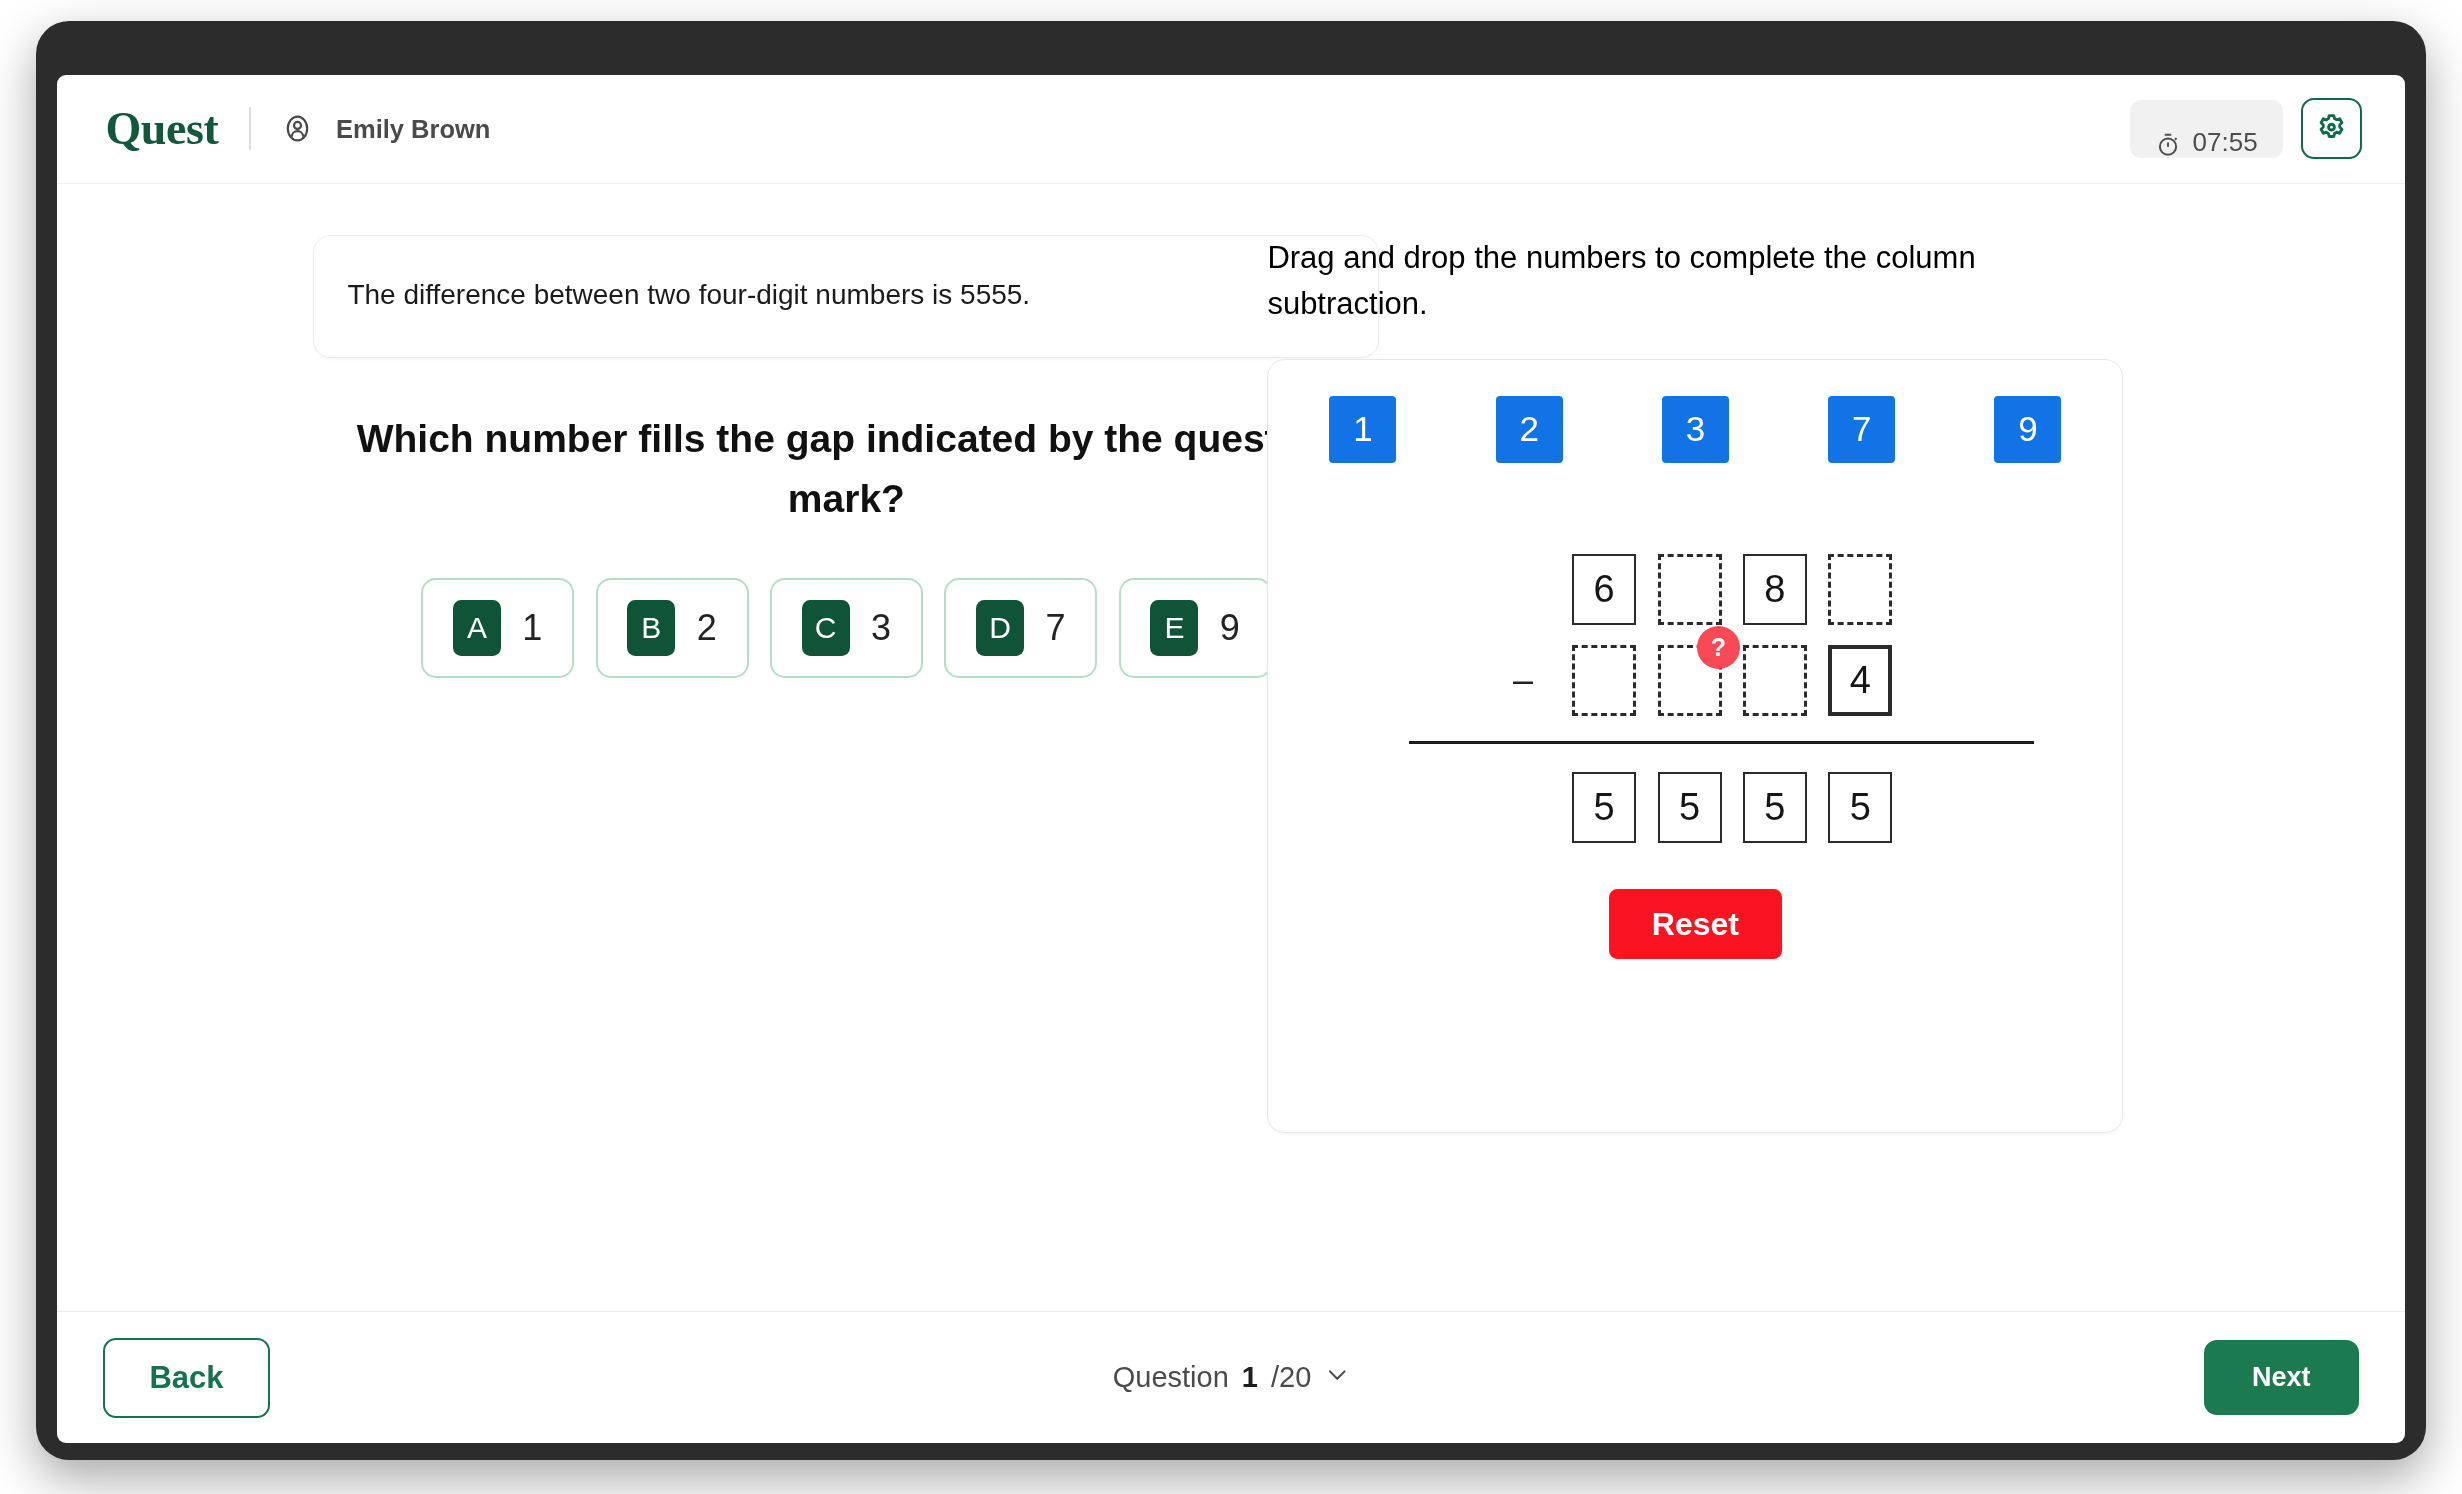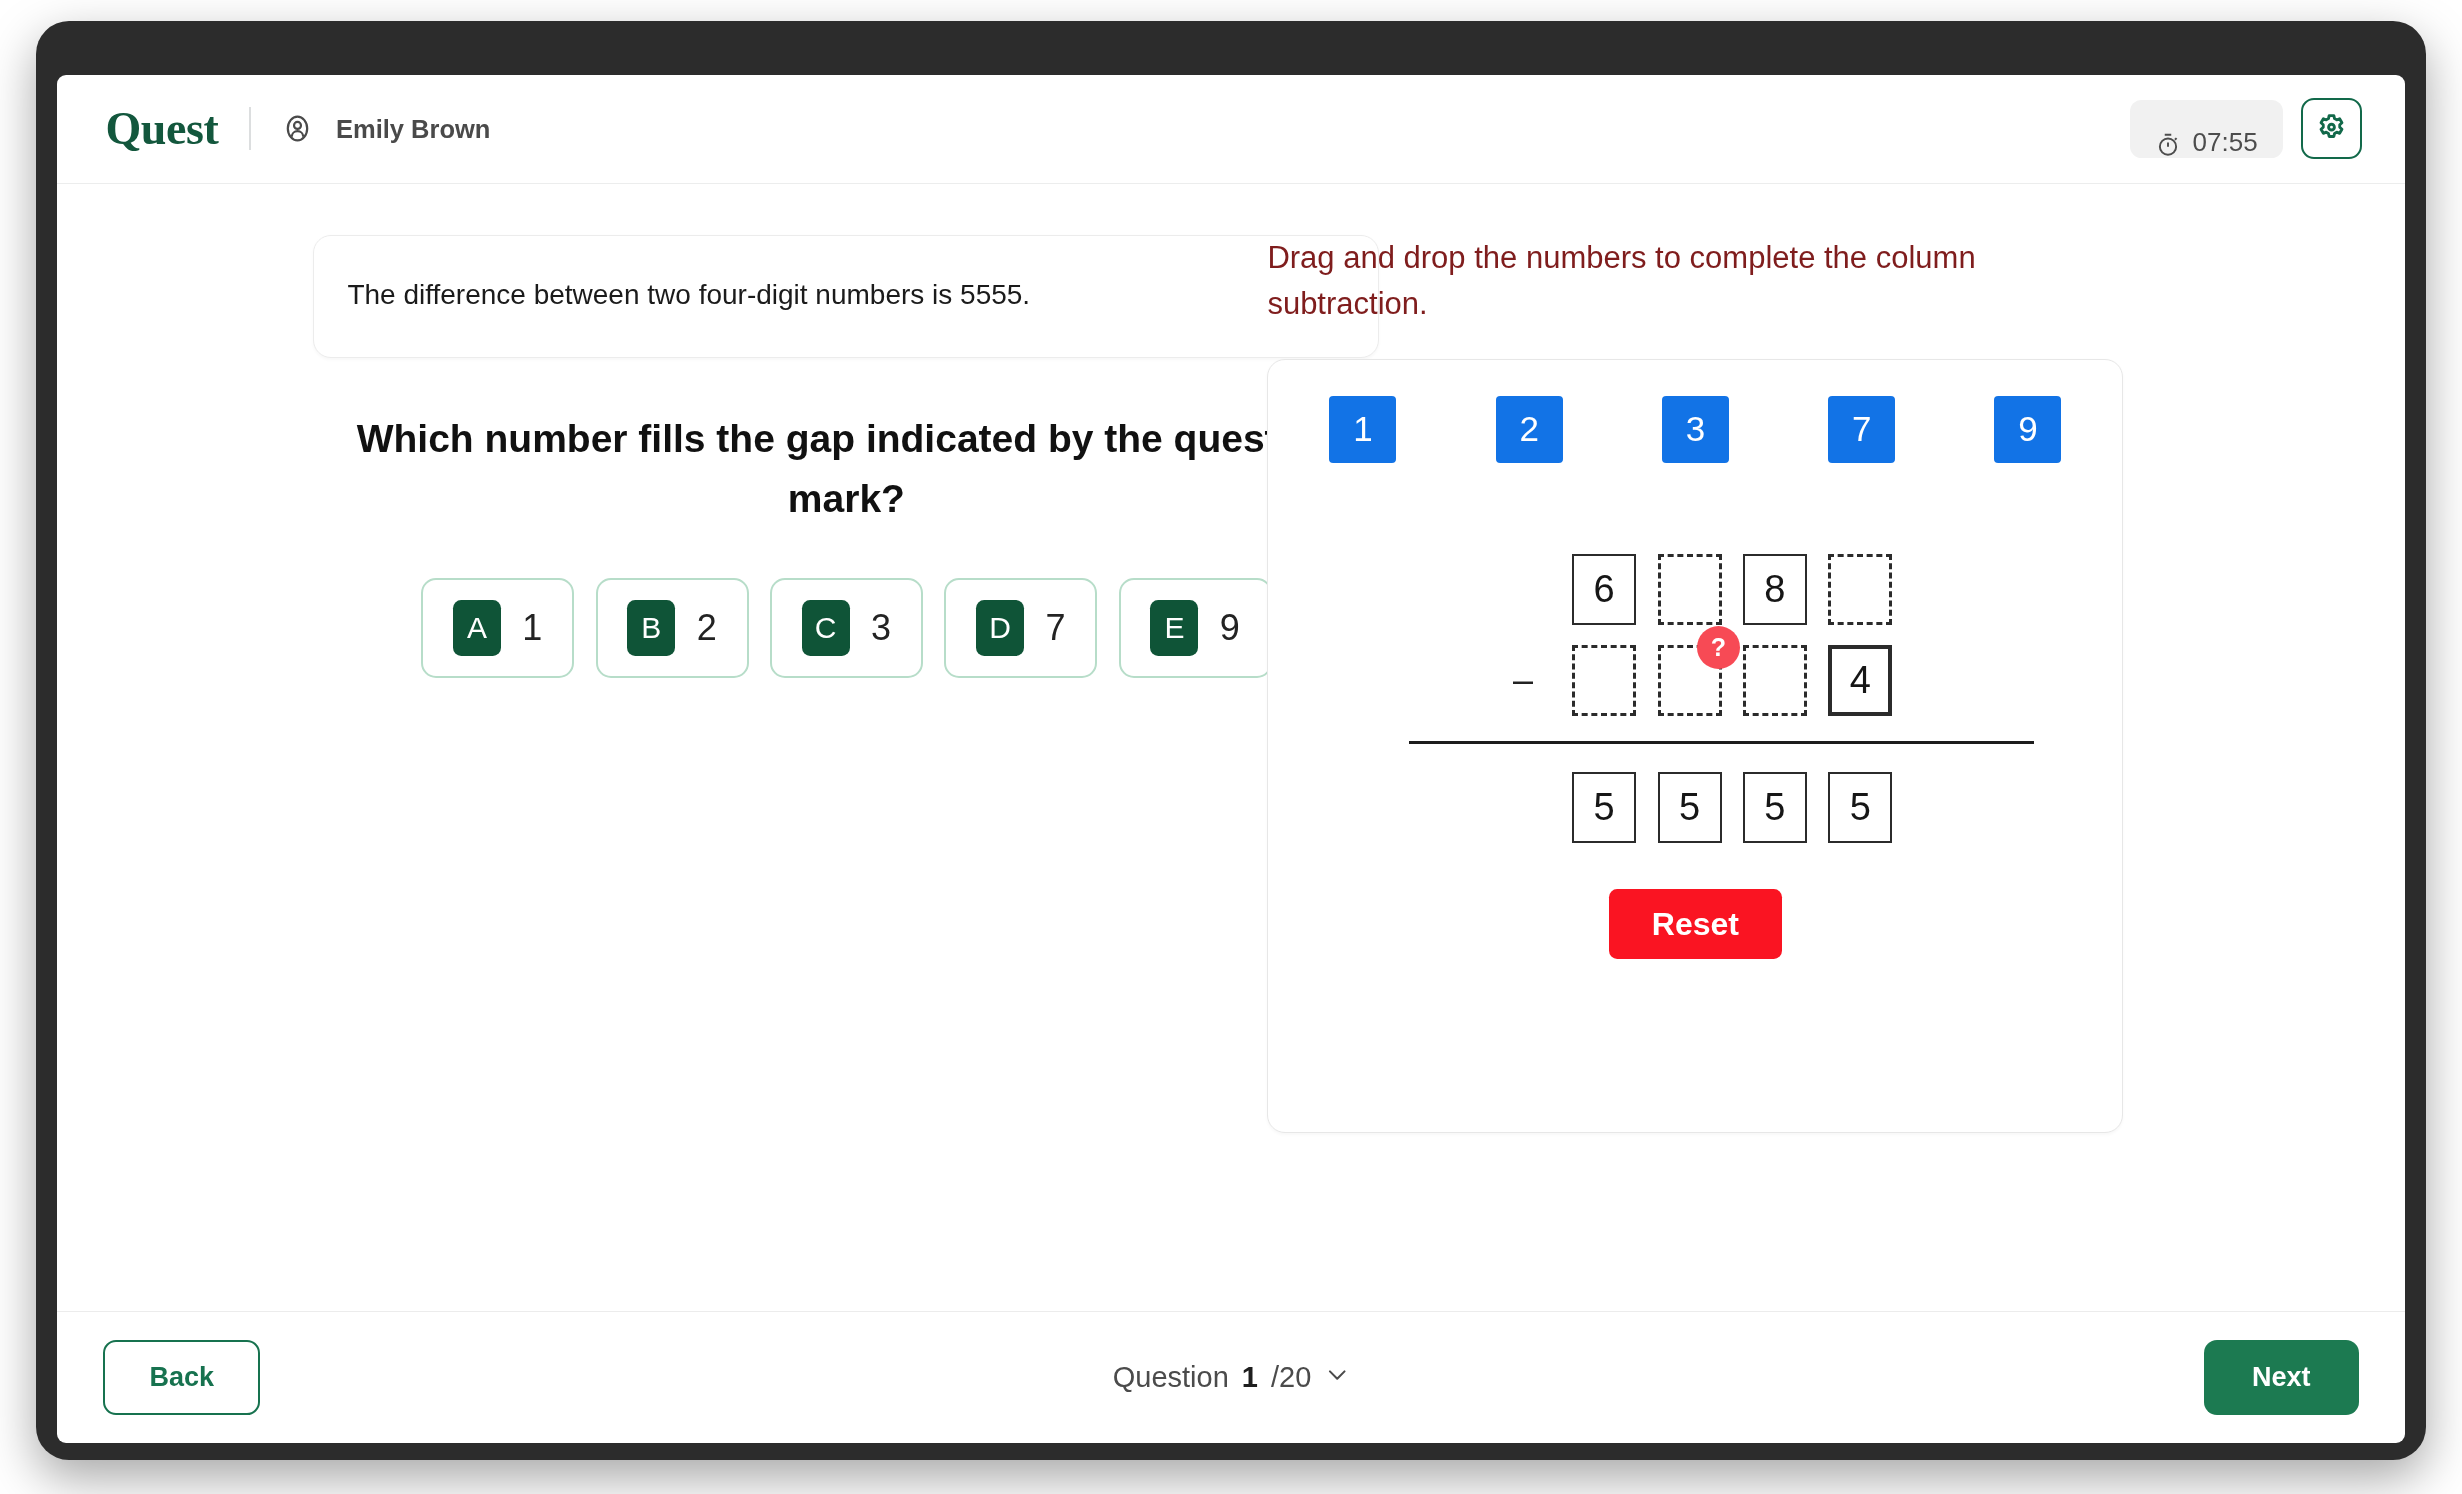--- a/index.html
+++ b/index.html
@@ -178,21 +178,21 @@
   }
   .opt-text {
     font-size: 36px;
     color: #232323;
   }
 
   
   .instruction {
     font-size: 31px;
     line-height: 1.5;
-    color: #7f1d1d;
+    color: #000000;
     max-width: 741px;
   }
   .dnd-panel {
     margin-top: 31px;
     border: 1.6px solid #e7e7e7;
     border-radius: 18px;
     background: #fff;
     box-shadow: 0 1.6px 3.3px rgba(0,0,0,0.03);
     padding: 36px 41px 49px 41px;
     width: 856px;
@@ -299,21 +299,21 @@
     display: flex;
     align-items: center;
     padding: 0 46px;
     position: relative;
   }
   .back-btn {
     border: 2.5px solid #17724f;
     color: #17724f;
     background: #fff;
     border-radius: 13px;
-    font-size: 27px;
+    font-size: 31px;
     font-weight: bold;
     padding: 20px 44px;
     cursor: pointer;
   }
   .qnav {
     position: absolute;
     left: 50%;
     transform: translateX(-50%);
     display: flex;
     align-items: flex-start;

